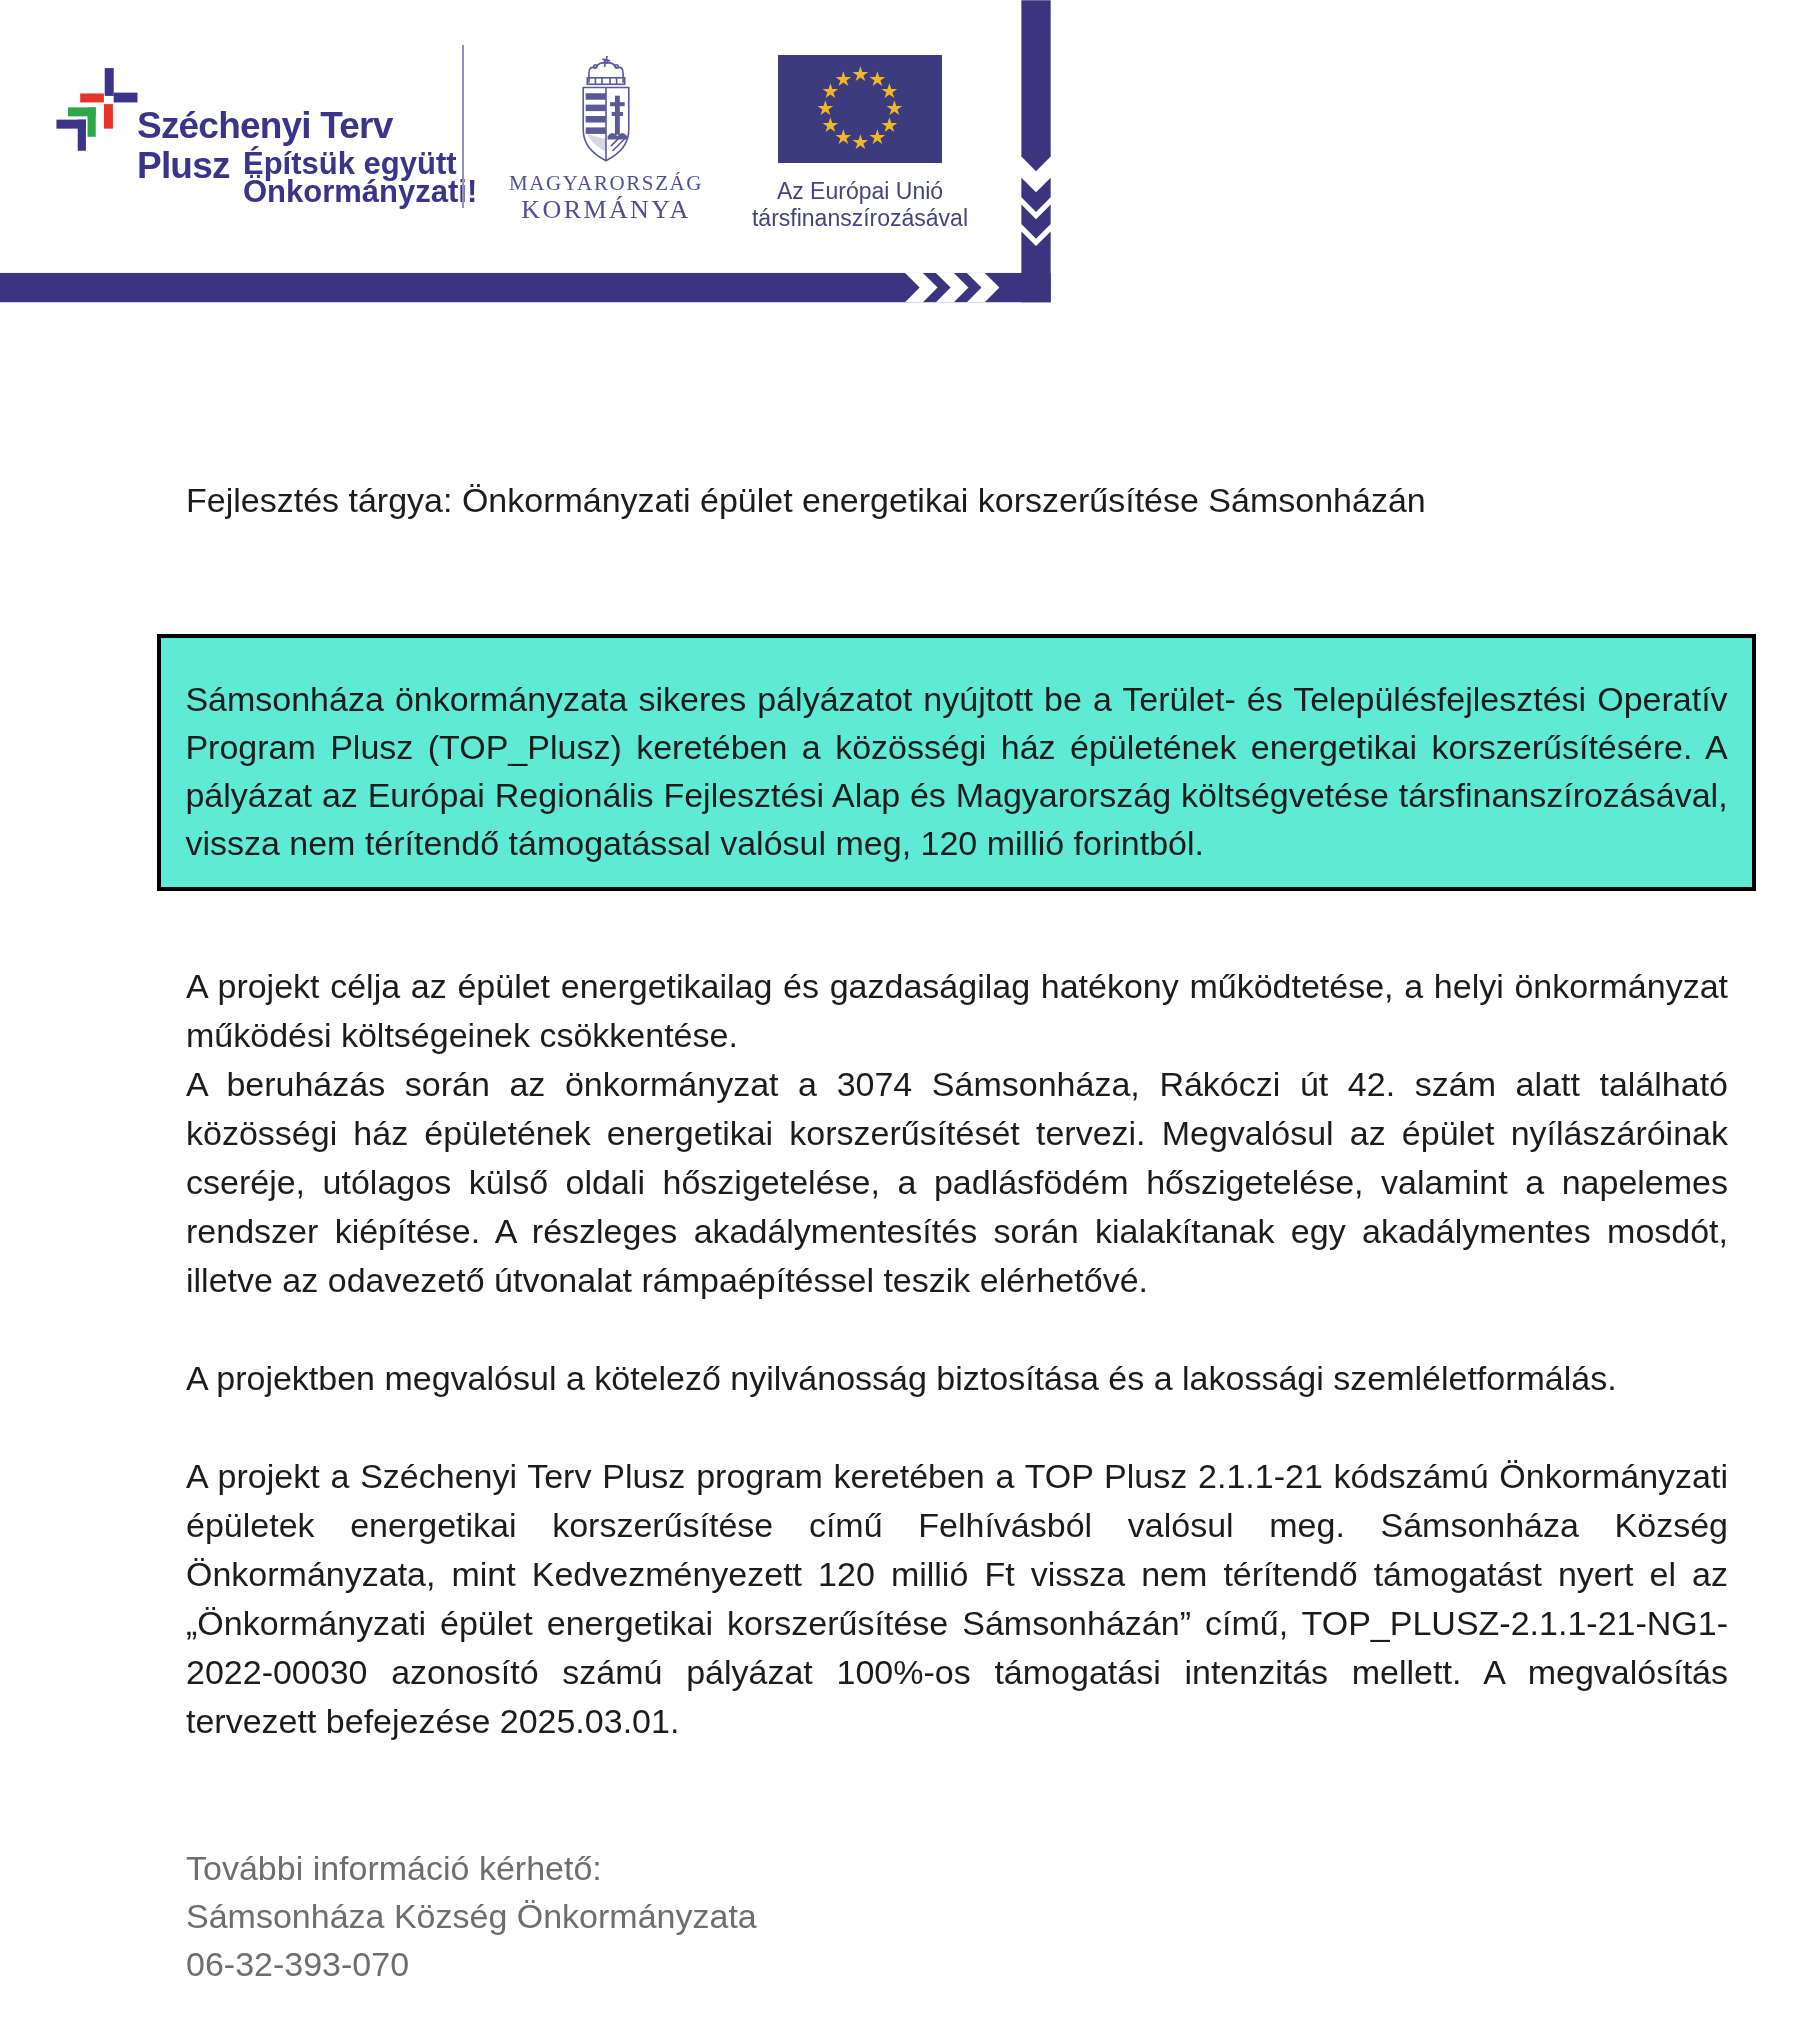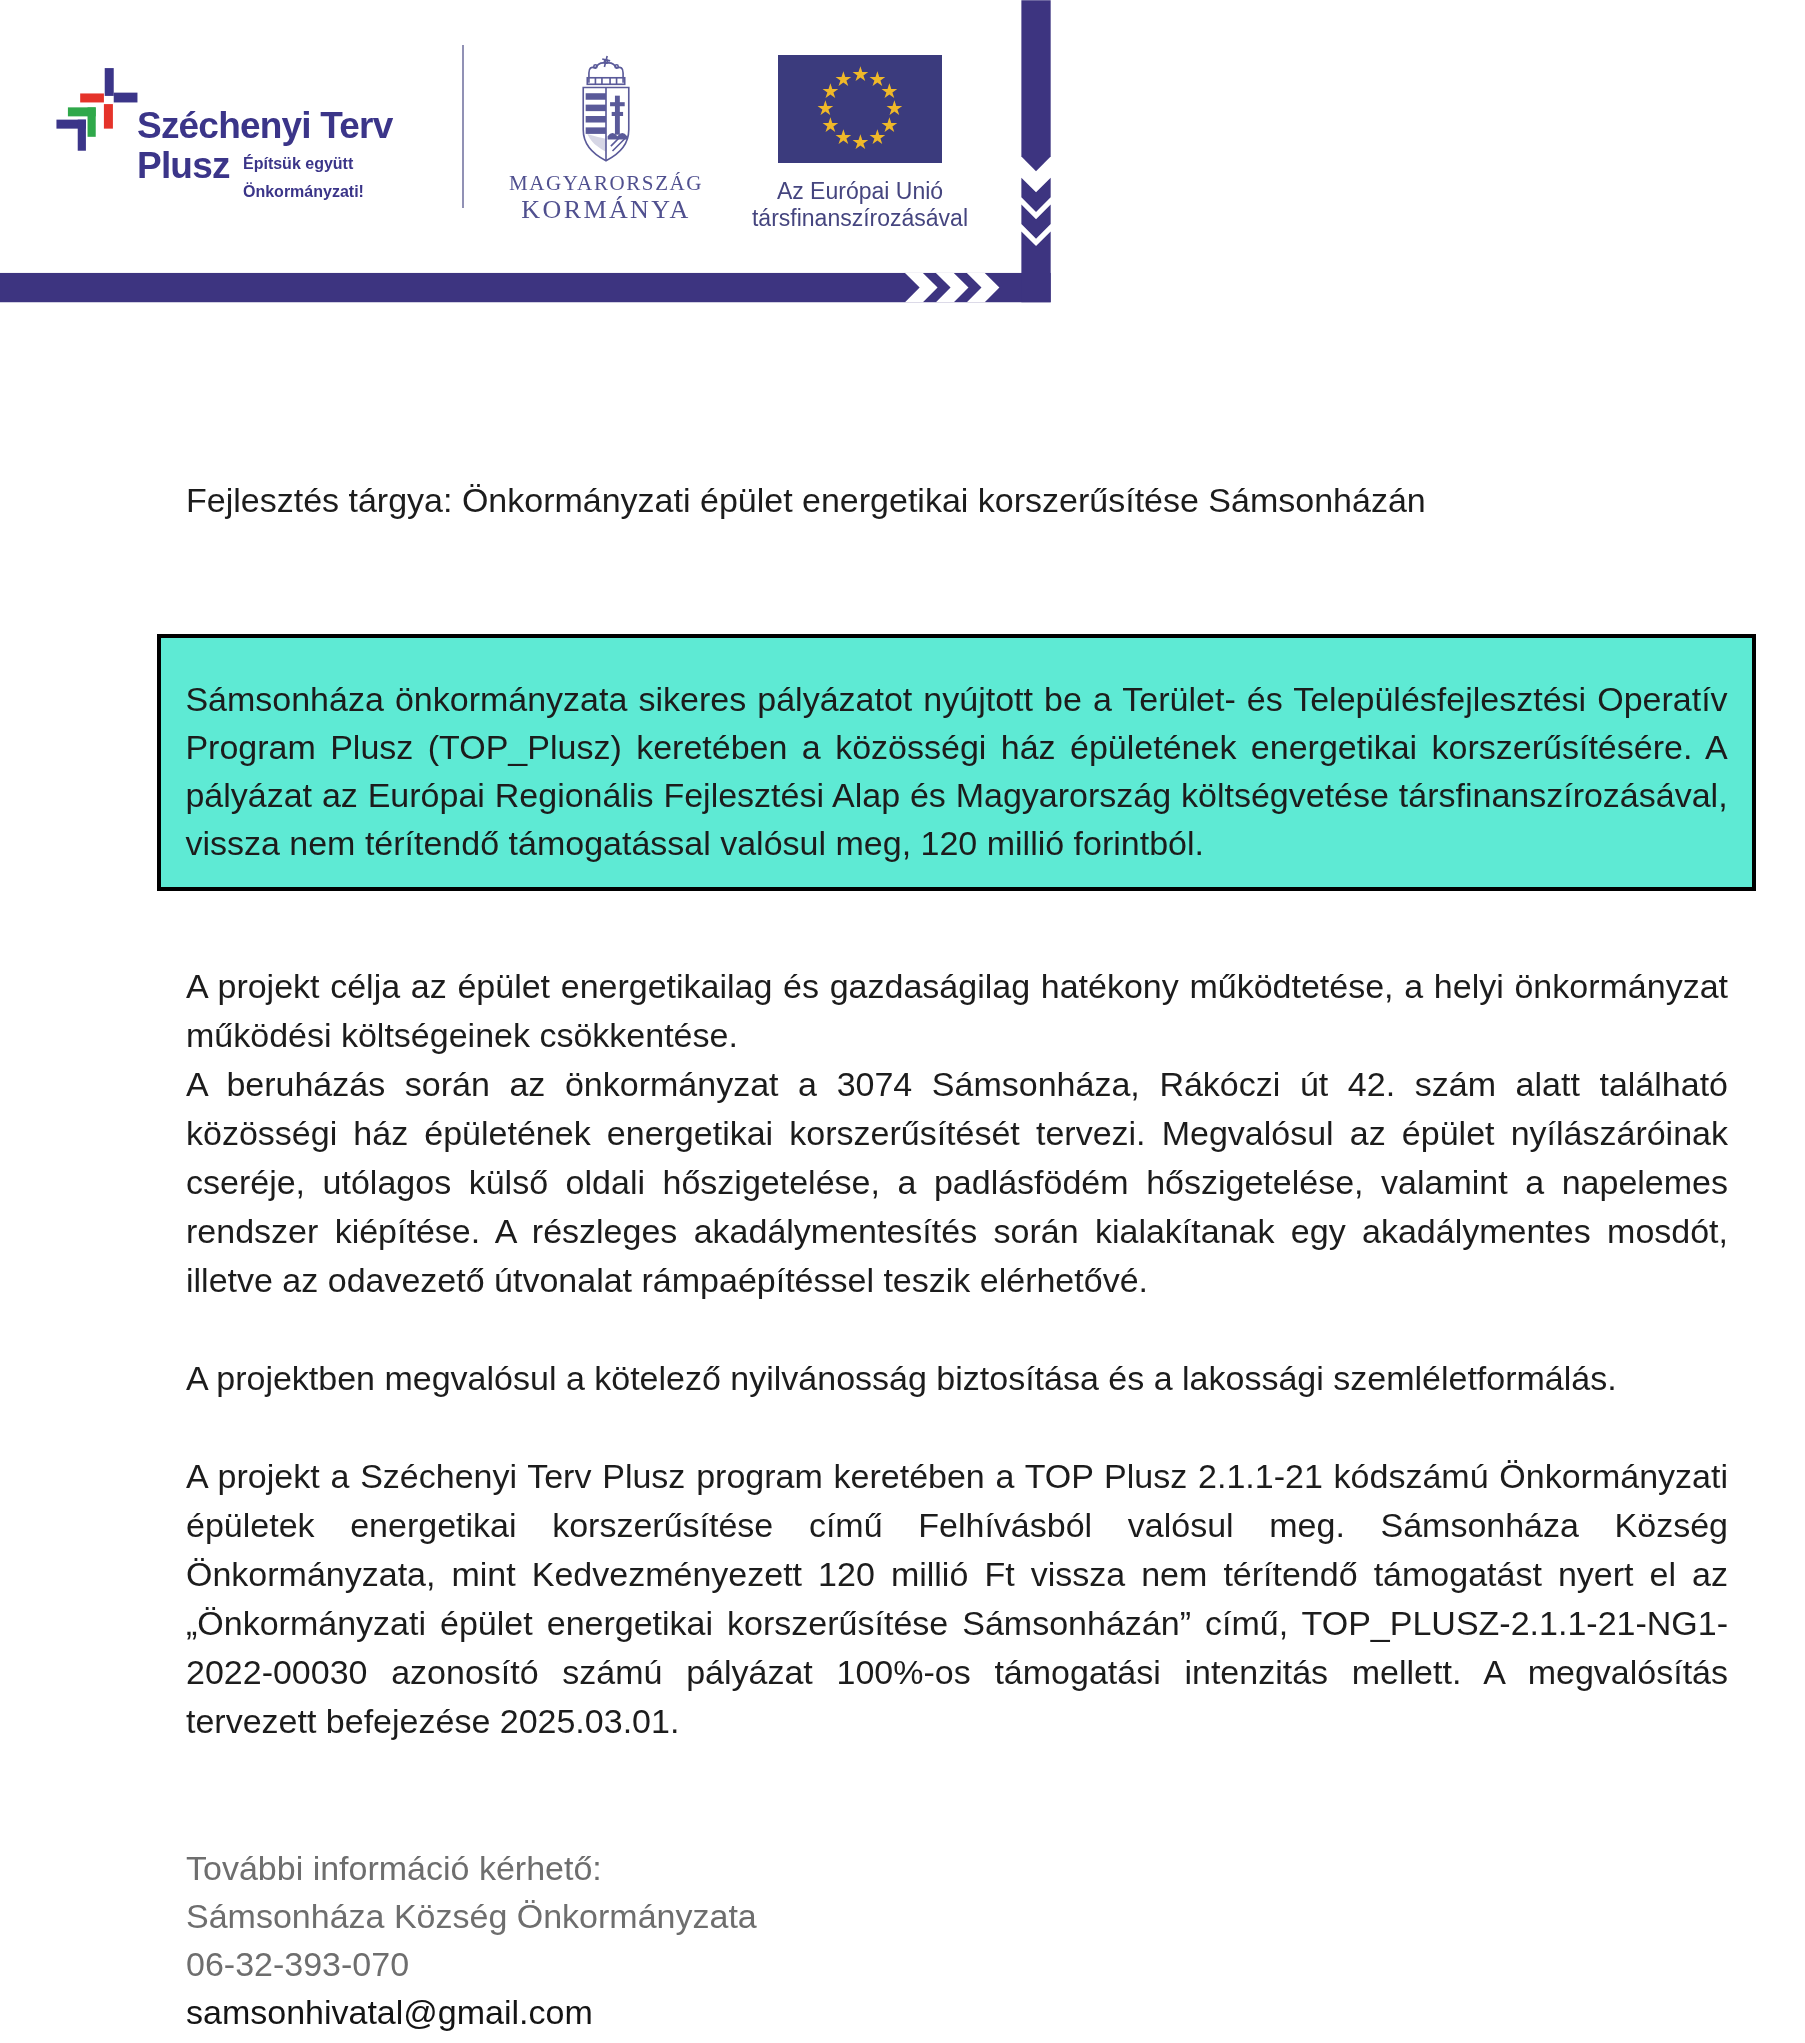--- a/index.html
+++ b/index.html
@@ -9,21 +9,21 @@
 
   
   header{position:absolute;left:0;top:0;width:1777px;height:318px;}
   .frame-svg{position:absolute;left:0;top:0;}
 
   .logo{position:absolute;left:0;top:0;}
   .logo-cross{position:absolute;left:54px;top:64px;}
   .logo-name{position:absolute;left:137px;top:106px;line-height:40px;
              font-size:37px;font-weight:700;color:#3b3589;letter-spacing:-0.8px;white-space:nowrap;}
   .logo-tagline{position:absolute;left:243px;top:150px;line-height:28px;
-             font-size:16px;font-weight:700;color:#3b3589;white-space:nowrap;}
+             font-size:31px;font-weight:700;color:#3b3589;white-space:nowrap;}
 
   .divider{position:absolute;left:462px;top:45px;width:2.4px;height:163px;background:#9191b5;}
 
   .gov{position:absolute;left:484px;top:0;width:244px;text-align:center;}
   .gov .arms{position:absolute;left:91px;top:55px;}
   .gov-l1{position:absolute;left:0;top:171px;width:244px;font-family:"Liberation Serif","DejaVu Serif",serif;
           font-size:21px;letter-spacing:1.6px;color:#50508f;}
   .gov-l2{position:absolute;left:0;top:195px;width:244px;font-family:"Liberation Serif","DejaVu Serif",serif;
           font-size:26px;letter-spacing:2.4px;color:#50508f;}
 
@@ -171,17 +171,16 @@
     <p class="para j">A projekt célja az épület energetikailag és gazdaságilag hatékony működtetése, a helyi önkormányzat működési költségeinek csökkentése.</p>
     <p class="para j">A beruházás során az önkormányzat a 3074 Sámsonháza, Rákóczi út 42. szám alatt található közösségi ház épületének energetikai korszerűsítését tervezi. Megvalósul az épület nyílászáróinak cseréje, utólagos külső oldali hőszigetelése, a padlásfödém hőszigetelése, valamint a napelemes rendszer kiépítése. A részleges akadálymentesítés során kialakítanak egy akadálymentes mosdót, illetve az odavezető útvonalat rámpaépítéssel teszik elérhetővé.</p>
     <p class="para sp">A projektben megvalósul a kötelező nyilvánosság biztosítása és a lakossági szemléletformálás.</p>
     <p class="para j sp">A projekt a Széchenyi Terv Plusz program keretében a TOP Plusz 2.1.1-21 kódszámú Önkormányzati épületek energetikai korszerűsítése című Felhívásból valósul meg. Sámsonháza Község Önkormányzata, mint Kedvezményezett 120 millió Ft vissza nem térítendő támogatást nyert el az „Önkormányzati épület energetikai korszerűsítése Sámsonházán” című, TOP_PLUSZ-2.1.1-21-NG1-2022-00030 azonosító számú pályázat 100%-os támogatási intenzitás mellett. A megvalósítás tervezett befejezése 2025.03.01.</p>
   </div>
 
   <div class="contact">
     <div class="gray">További információ kérhető:</div>
     <div class="gray">Sámsonháza Község Önkormányzata</div>
     <div class="gray">06-32-393-070</div>
-    <div class="email">samsonhivatal@gmail.com</div>
   </div>
 
 </div>
 
 
 </body></html>

